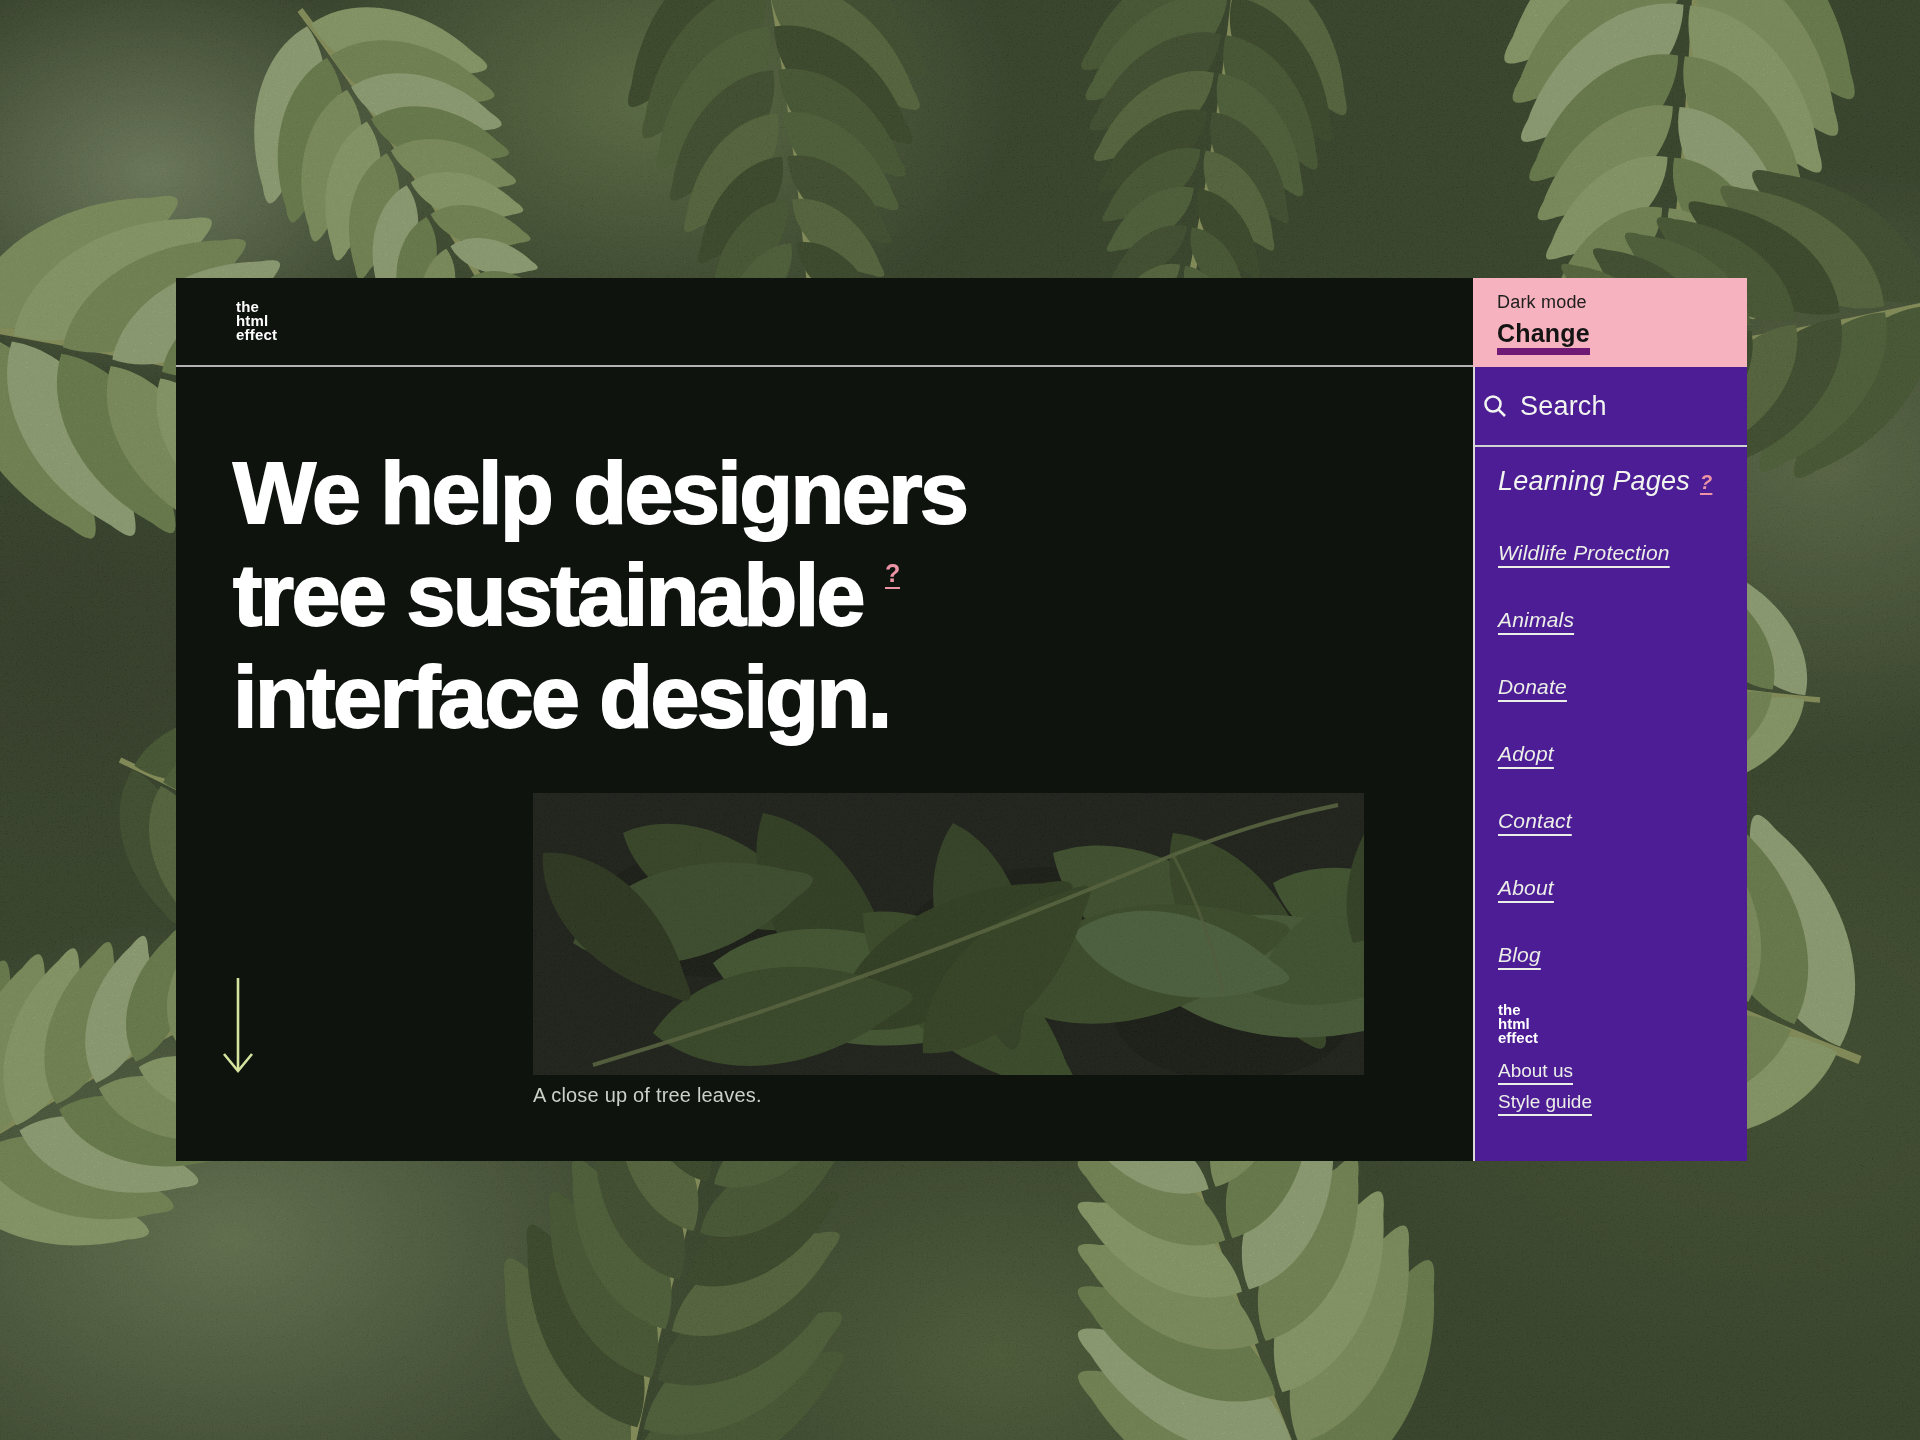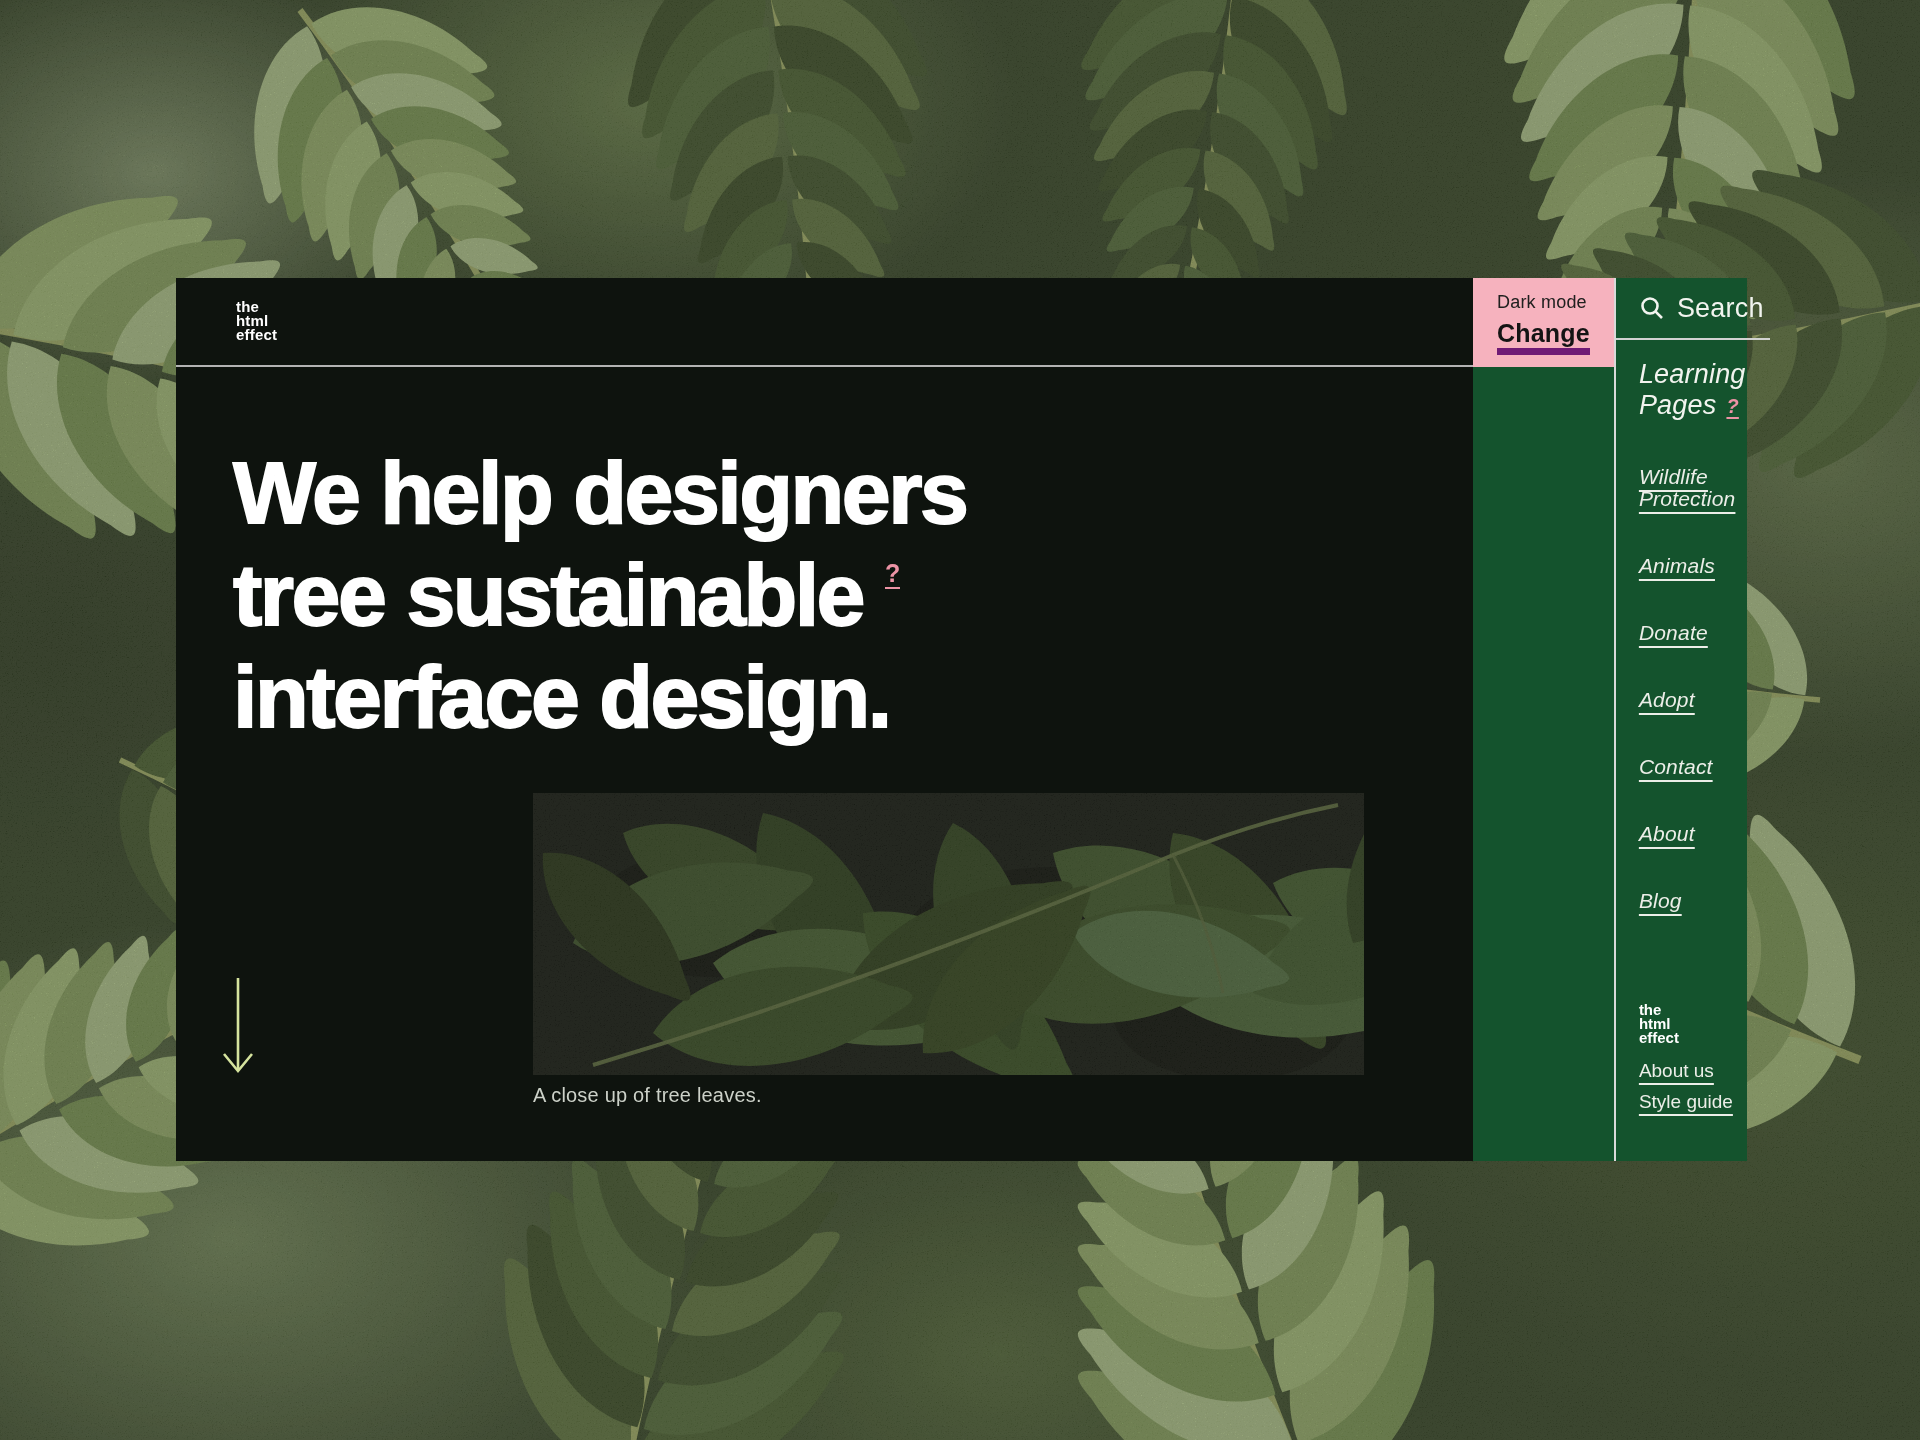--- a/index.html
+++ b/index.html
@@ -46,39 +46,39 @@
   }
   .figure{position:absolute;left:309px;top:515px;width:831px;padding-left:48px;}
   .figure svg{display:block;width:831px;height:282px;}
   .figure-caption{
     margin-top:9px;font-size:20px;color:#ccd1c8;letter-spacing:.2px;
   }
   .scroll-arrow{position:absolute;left:45px;top:698px;width:34px;height:102px;}
   
   .sidebar{
     position:relative;width:274px;height:100%;box-sizing:border-box;
-    display:flex;flex-direction:row;background:#14532d;
+    display:flex;flex-direction:column;background:#4c1d95;
   }
   .darkmode-box{
     height:89px;box-sizing:border-box;background:#f6b2be;
     padding:14px 24px 0 24px;flex:none;
   }
   .darkmode-label{font-size:18px;color:#20201f;letter-spacing:.2px;}
   .darkmode-change{
     display:inline-block;margin-top:6px;font-size:25px;font-weight:700;color:#141414;
     border-bottom:7px solid #701a75;letter-spacing:.2px;cursor:pointer;
   }
   .sidebar-lower{
     flex:1;display:flex;flex-direction:column;box-sizing:border-box;
     border-left:2px solid #d9d9d9;
   }
   .search-row{
-    height:62px;flex:none;box-sizing:border-box;
+    height:80px;flex:none;box-sizing:border-box;
     border-bottom:2px solid #d2d2d2;
-    display:flex;align-items:center;padding-left:23px;cursor:pointer;text-align:right;
+    display:flex;align-items:center;padding-left:7px;cursor:pointer;text-align:right;
   }
   .search-row svg{flex:none;margin-right:12px;display:block;}
   .search-label{font-size:27px;color:#f2f4ef;letter-spacing:.2px;}
   .nav{padding:19px 24px 0 23px;font-style:italic;}
   .nav-heading{
     margin:0 0 24px 0;font-size:27px;font-weight:400;color:#f2f4ef;letter-spacing:.2px;
   }
   .nav-sup{
     font-size:20px;font-weight:700;color:#ec93a5;margin-left:10px;
     text-decoration:underline;text-underline-offset:4px;vertical-align:1px;cursor:pointer;

